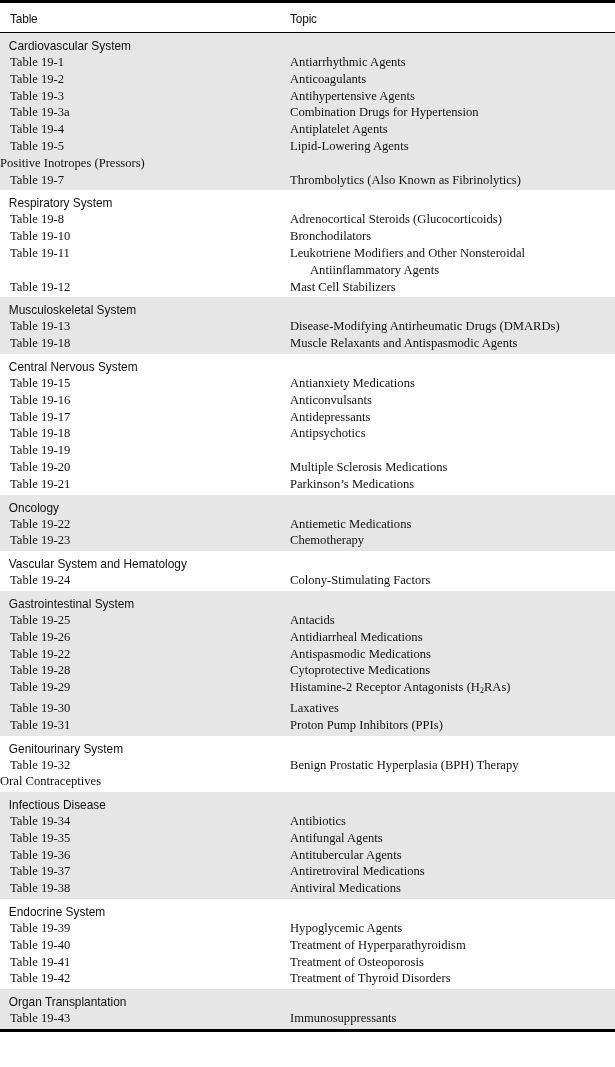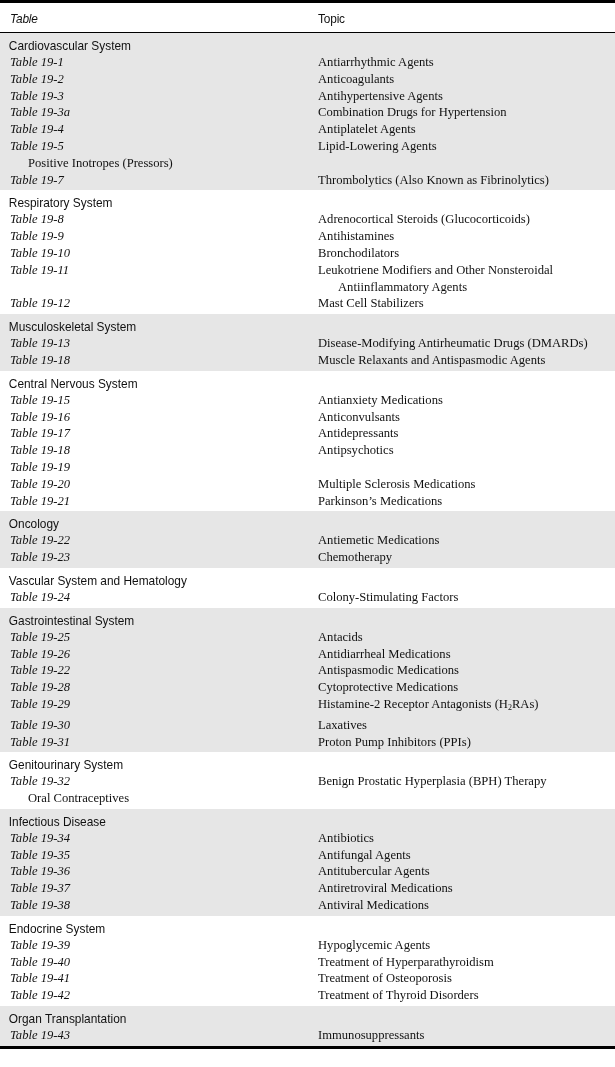--- a/index.html
+++ b/index.html
@@ -1,20 +1,20 @@
 <!DOCTYPE html>
 <html><head>
 <meta charset="utf-8">
 <style>
   html, body { margin: 0; padding: 0; background: #ffffff; }
   body { width: 615px; height: 1067px; overflow: hidden; font-family: "Liberation Serif", "DejaVu Serif", serif; color: #111; }
   .wrap { width: 615px; border-top: 3px solid #000; border-bottom: 3px solid #000; box-sizing: border-box; }
   .header { display: flex; height: 29px; align-items: center; border-bottom: 1.5px solid #000; background: #fff; }
-  .col1 { width: 290px; padding-left: 10px; box-sizing: border-box; flex: 0 0 auto; font-style: italic; }
-  .col2 { flex: 1 1 auto; padding-right: 4px; margin-left: 28px; }
+  .col1 { width: 290px; padding-left: 10px; box-sizing: border-box; flex: 0 0 auto; }
+  .col2 { flex: 1 1 auto; padding-right: 4px; }
   .hcell { font-family: "Liberation Sans", "DejaVu Sans", sans-serif; font-size: 13.5px; font-weight: normal; letter-spacing: -0.2px; transform: scaleX(0.88); transform-origin: left center; display: inline-block; }
   .group { padding: 4px 16px 2px 0; }
   .group.shaded { background: #e6e6e6; }
   .group-title { font-family: "Liberation Sans", "DejaVu Sans", sans-serif; font-size: 13.5px; padding-left: 10px; height: 17px; line-height: 17px; transform: scaleX(0.88); transform-origin: left center; white-space: nowrap; }
   .row { display: flex; font-size: 12.6px; line-height: 16.8px; }
   .row .col1, .row .col2 { white-space: nowrap; }
   .indent { padding-left: 20px; }
   sub { font-size: 8px; vertical-align: -2px; }
 </style>
 </head>
@@ -60,24 +60,20 @@
           <div class="col2"><span>Thrombolytics (Also Known as Fibrinolytics)</span></div>
         </div>
       </div>
       <div class="group">
         <div class="group-title">Respiratory System</div>
         <div class="row">
           <div class="col1">Table 19-8</div>
           <div class="col2"><span>Adrenocortical Steroids (Glucocorticoids)</span></div>
         </div>
         <div class="row">
-          <div class="col1">Table 19-9</div>
-          <div class="col2"><span>Antihistamines</span></div>
-        </div>
-        <div class="row">
           <div class="col1">Table 19-10</div>
           <div class="col2"><span>Bronchodilators</span></div>
         </div>
         <div class="row">
           <div class="col1">Table 19-11</div>
           <div class="col2"><span>Leukotriene Modifiers and Other Nonsteroidal</span></div>
         </div>
         <div class="row">
           <div class="col1"></div>
           <div class="col2 indent">Antiinflammatory Agents</div>

